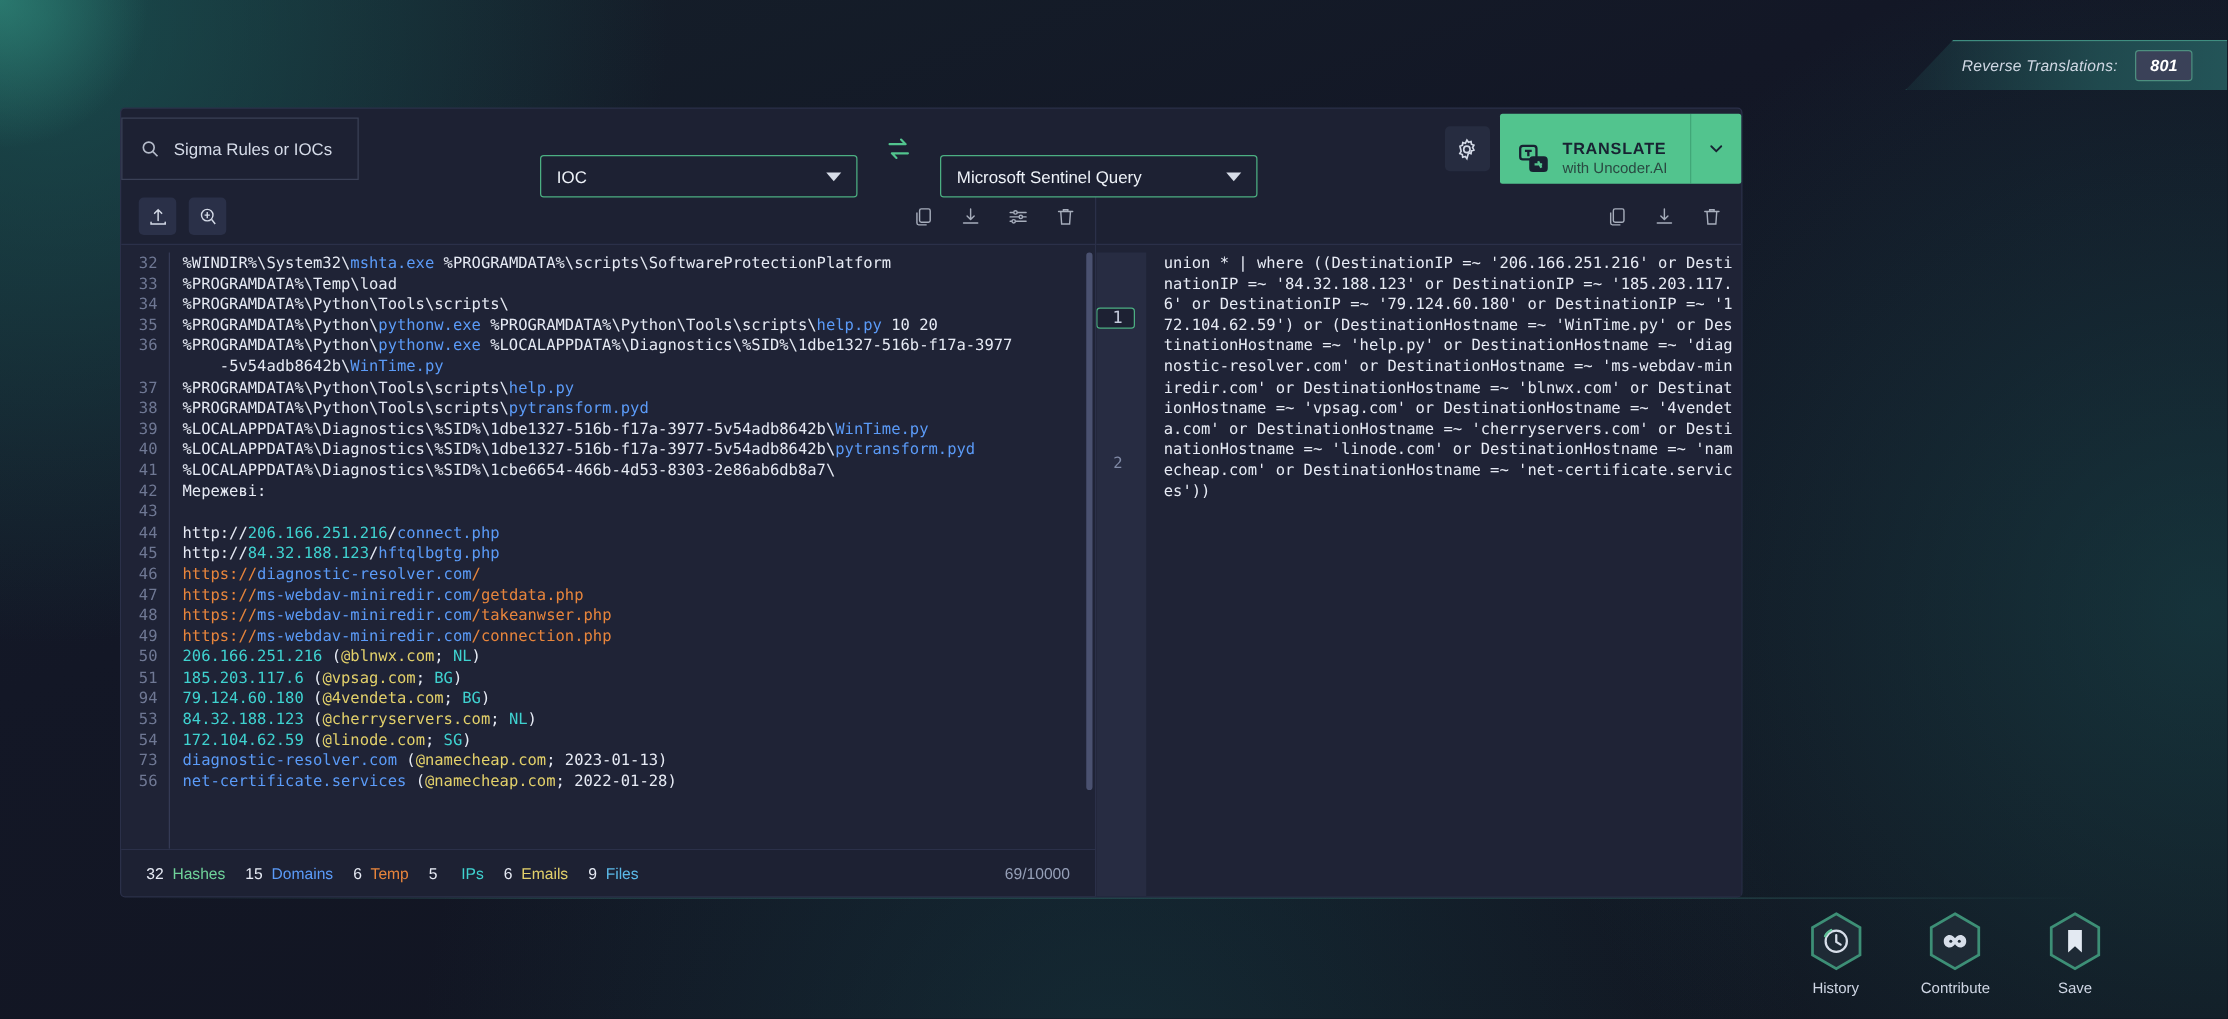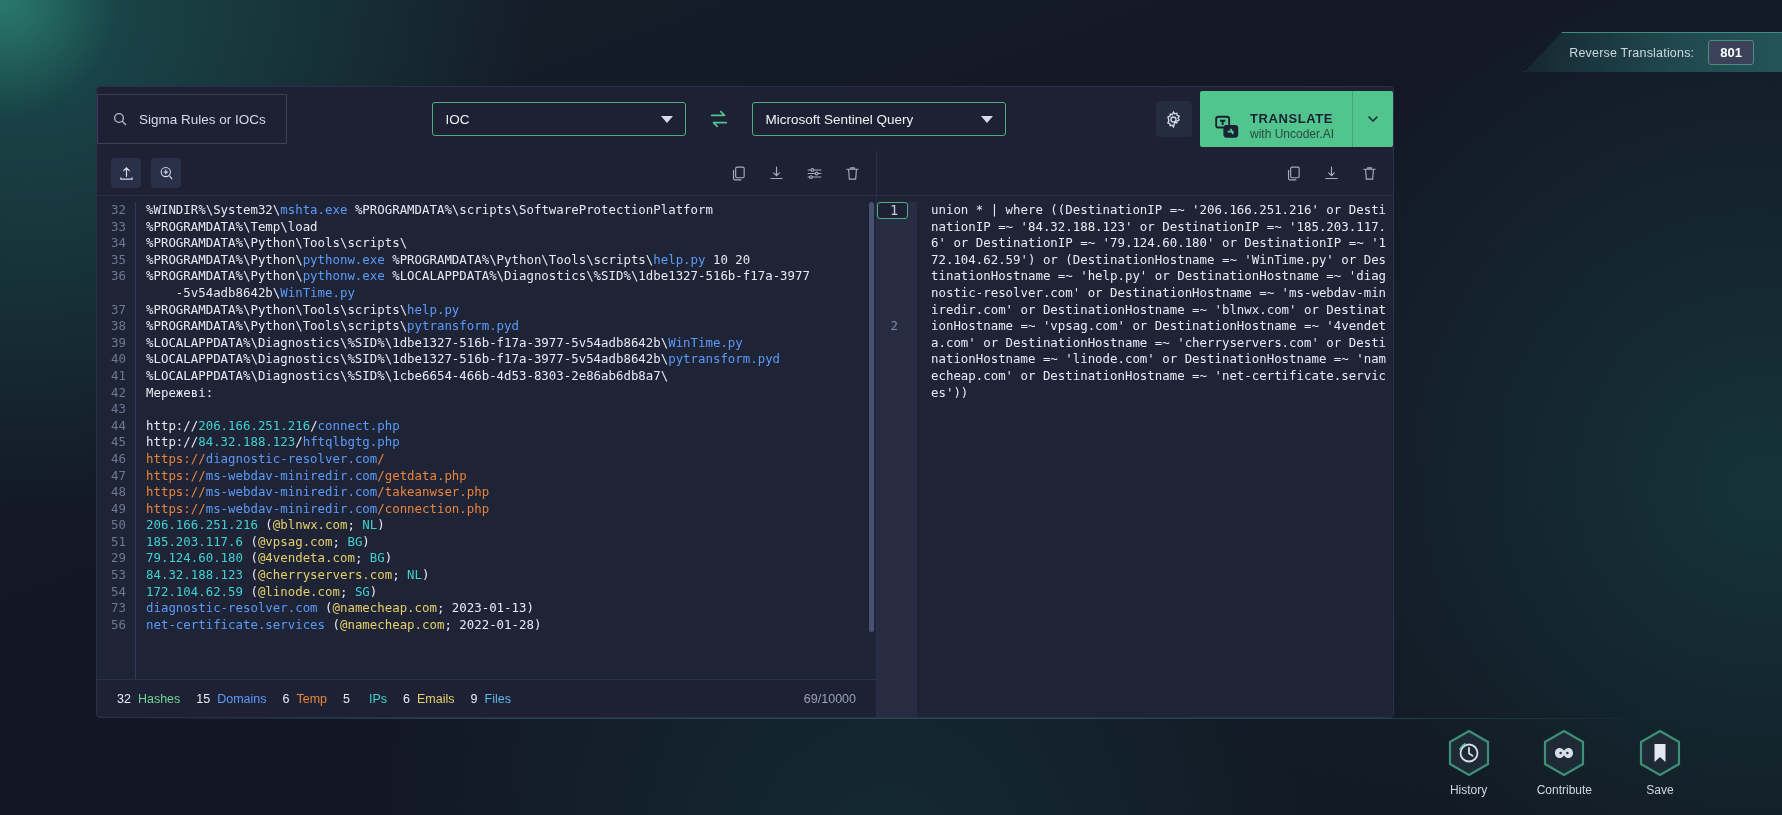--- a/index.html
+++ b/index.html
@@ -20,21 +20,21 @@
     overflow: hidden;
   }
   #app:before{
     content:""; position:absolute; left:0; top:0; width:120px; height:120px;
     background: radial-gradient(circle at 0 0, rgba(56,160,140,0.55), rgba(56,160,140,0) 70%);
     pointer-events:none;
   }
   
   .rev-wrap{
     position:absolute; right:0px; top:26px; height:52px;
-    display:flex; align-items:center;
+    display:flex; align-items:center;font-style:italic;
   }
   .rev-slant{
     position:relative; height:40px; padding:0 28px 0 44px;
     display:flex; align-items:center; gap:14px;
     background: linear-gradient(90deg, rgba(31,76,80,0.25) 0%, rgba(36,88,90,0.75) 60%, rgba(38,94,96,0.85) 100%);
     border-top:1px solid #3f8d80; border-left:1px solid #3f8d80;
     clip-path: polygon(38px 0, 100% 0, 100% 100%, 0 100%);
   }
   .rev-label{ color:#cfd7e3; font-size:12.5px; letter-spacing:.2px; white-space:nowrap;}
   .rev-count{
@@ -52,21 +52,21 @@
   .searchbox{
     width:190px; margin:7px 0 7px 0; border:1px solid #3a4056;
     display:flex; align-items:center; gap:11px; padding:0 14px; color:#d5dbe8;
     font-size:13.5px; background:transparent;
   }
   .sb-ico{ width:16px; height:16px; flex:0 0 16px; opacity:.85; }
   .topbar-spacer{ flex:1; }
   .sel{
     align-self:center; height:34px; border:1px solid #4caf82; border-radius:3px;
     background:#1d2133; color:#eef2f8; font-size:13.5px;
-    display:flex; align-items:center; padding:0 12px; position:relative;
+    display:flex; align-items:center; padding:0 12px; position:relative;margin-top:44px;
   }
   .sel .caret{ margin-left:auto; width:0;height:0;border-left:6px solid transparent;
     border-right:6px solid transparent;border-top:7px solid #d7dce8; }
   #sel-src{ width:254px; margin-left:8px;}
   #sel-dst{ width:254px; }
   .swap{ align-self:center; margin:0 22px; width:22px;height:22px;}
   .gear{ align-self:center; width:36px;height:36px;border-radius:4px;background:#262c40;
     display:flex;align-items:center;justify-content:center; margin:0 8px 0 12px;}
   .translate{
     align-self:center; display:flex; align-items:stretch; height:56px; margin-right:0;
@@ -270,21 +270,21 @@
                 <div class="ln">42</div>
                 <div class="ln">43</div>
                 <div class="ln">44</div>
                 <div class="ln">45</div>
                 <div class="ln">46</div>
                 <div class="ln">47</div>
                 <div class="ln">48</div>
                 <div class="ln">49</div>
                 <div class="ln">50</div>
                 <div class="ln">51</div>
-                <div class="ln">29</div>
+                <div class="ln">94</div>
                 <div class="ln">53</div>
                 <div class="ln">54</div>
                 <div class="ln">73</div>
                 <div class="ln">56</div>
               </div>
             <div class="lines" id="left-lines"><div class="ln"><span class="t-white">%WINDIR%\System32\</span><span class="t-blue">mshta.exe</span><span class="t-white"> %PROGRAMDATA%\scripts\SoftwareProtectionPlatform</span></div><div class="ln"><span class="t-white">%PROGRAMDATA%\Temp\load</span></div><div class="ln"><span class="t-white">%PROGRAMDATA%\Python\Tools\scripts\</span></div><div class="ln"><span class="t-white">%PROGRAMDATA%\Python\</span><span class="t-blue">pythonw.exe</span><span class="t-white"> %PROGRAMDATA%\Python\Tools\scripts\</span><span class="t-blue">help.py</span><span class="t-white"> 10 20</span></div><div class="ln tall"><span class="t-white">%PROGRAMDATA%\Python\</span><span class="t-blue">pythonw.exe</span><span class="t-white"> %LOCALAPPDATA%\Diagnostics\%SID%\1dbe1327-516b-f17a-3977
     -5v54adb8642b\</span><span class="t-blue">WinTime.py</span></div><div class="ln"><span class="t-white">%PROGRAMDATA%\Python\Tools\scripts\</span><span class="t-blue">help.py</span></div><div class="ln"><span class="t-white">%PROGRAMDATA%\Python\Tools\scripts\</span><span class="t-blue">pytransform.pyd</span></div><div class="ln"><span class="t-white">%LOCALAPPDATA%\Diagnostics\%SID%\1dbe1327-516b-f17a-3977-5v54adb8642b\</span><span class="t-blue">WinTime.py</span></div><div class="ln"><span class="t-white">%LOCALAPPDATA%\Diagnostics\%SID%\1dbe1327-516b-f17a-3977-5v54adb8642b\</span><span class="t-blue">pytransform.pyd</span></div><div class="ln"><span class="t-white">%LOCALAPPDATA%\Diagnostics\%SID%\1cbe6654-466b-4d53-8303-2e86ab6db8a7\</span></div><div class="ln"><span class="t-white">Мережеві:</span></div><div class="ln">&nbsp;</div><div class="ln"><span class="t-white">http://</span><span class="t-cyan">206.166.251.216</span><span class="t-white">/</span><span class="t-blue">connect.php</span></div><div class="ln"><span class="t-white">http://</span><span class="t-cyan">84.32.188.123</span><span class="t-white">/</span><span class="t-blue">hftqlbgtg.php</span></div><div class="ln"><span class="t-orange">https://</span><span class="t-blue">diagnostic-resolver.com</span><span class="t-orange">/</span></div><div class="ln"><span class="t-orange">https://</span><span class="t-blue">ms-webdav-miniredir.com</span><span class="t-orange">/getdata.php</span></div><div class="ln"><span class="t-orange">https://</span><span class="t-blue">ms-webdav-miniredir.com</span><span class="t-orange">/takeanwser.php</span></div><div class="ln"><span class="t-orange">https://</span><span class="t-blue">ms-webdav-miniredir.com</span><span class="t-orange">/connection.php</span></div><div class="ln"><span class="t-cyan">206.166.251.216</span><span class="t-white"> (</span><span class="t-yellow">@blnwx.com</span><span class="t-white">; </span><span class="t-cyan">NL</span><span class="t-white">)</span></div><div class="ln"><span class="t-cyan">185.203.117.6</span><span class="t-white"> (</span><span class="t-yellow">@vpsag.com</span><span class="t-white">; </span><span class="t-cyan">BG</span><span class="t-white">)</span></div><div class="ln"><span class="t-cyan">79.124.60.180</span><span class="t-white"> (</span><span class="t-yellow">@4vendeta.com</span><span class="t-white">; </span><span class="t-cyan">BG</span><span class="t-white">)</span></div><div class="ln"><span class="t-cyan">84.32.188.123</span><span class="t-white"> (</span><span class="t-yellow">@cherryservers.com</span><span class="t-white">; </span><span class="t-cyan">NL</span><span class="t-white">)</span></div><div class="ln"><span class="t-cyan">172.104.62.59</span><span class="t-white"> (</span><span class="t-yellow">@linode.com</span><span class="t-white">; </span><span class="t-cyan">SG</span><span class="t-white">)</span></div><div class="ln"><span class="t-blue">diagnostic-resolver.com</span><span class="t-white"> (</span><span class="t-yellow">@namecheap.com</span><span class="t-white">; 2023-01-13)</span></div><div class="ln"><span class="t-blue">net-certificate.services</span><span class="t-white"> (</span><span class="t-yellow">@namecheap.com</span><span class="t-white">; 2022-01-28)</span></div></div>
           </div>
           <div class="vscroll"></div>
         </div>

